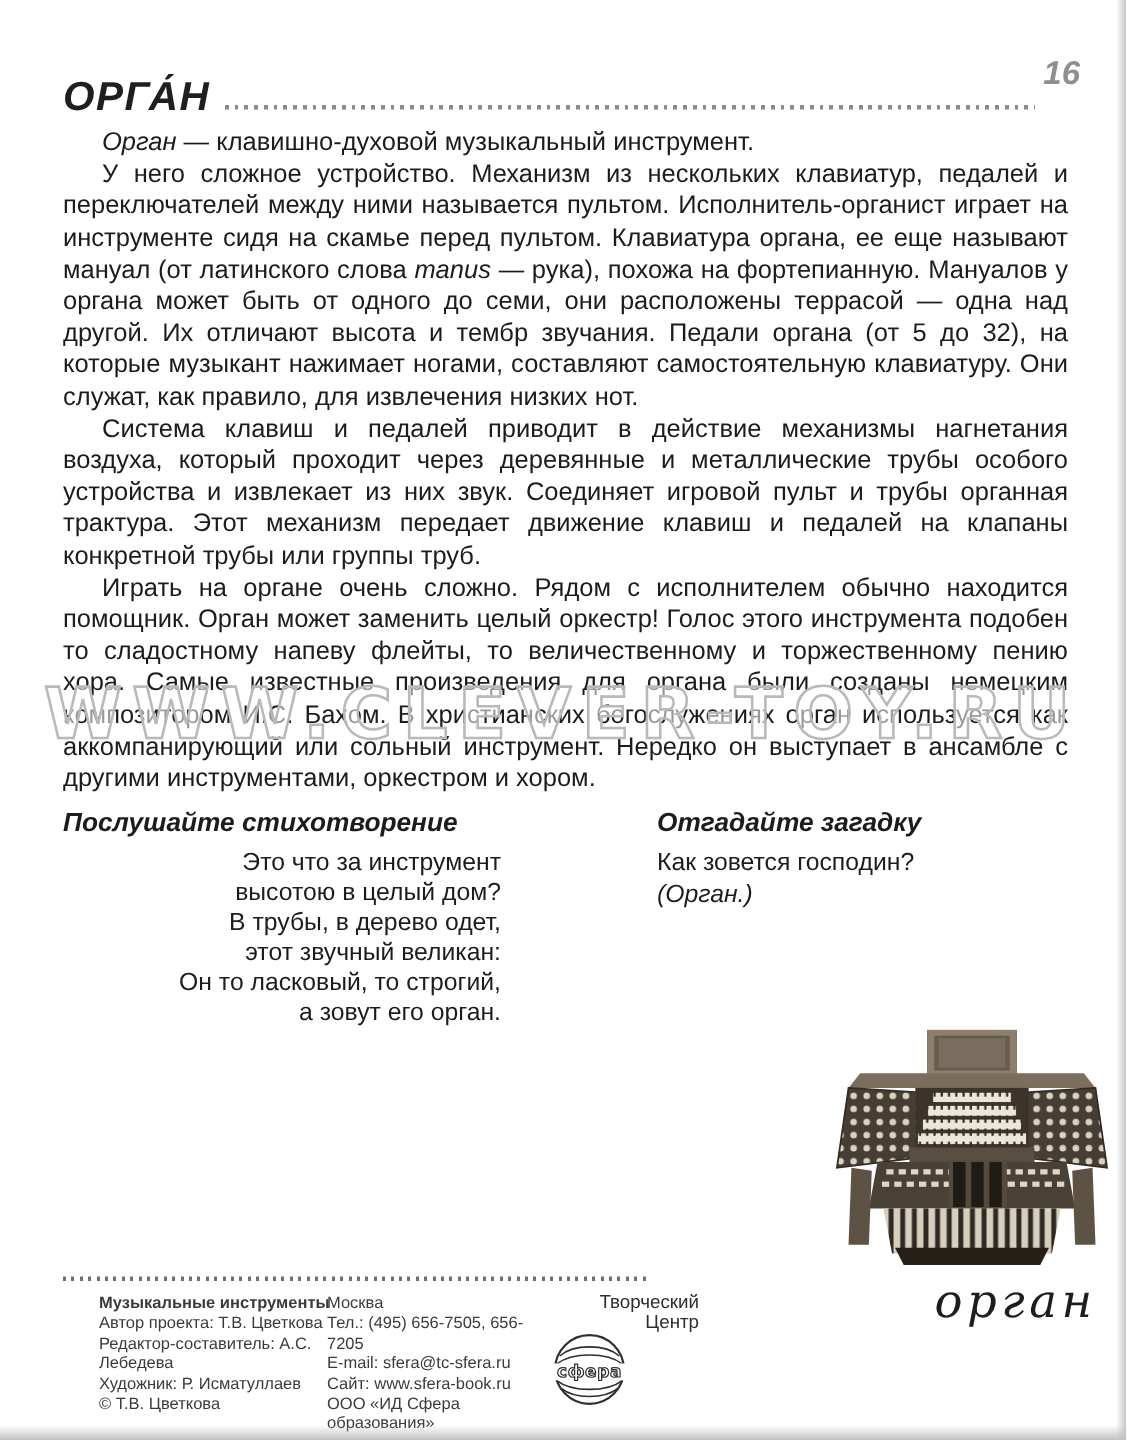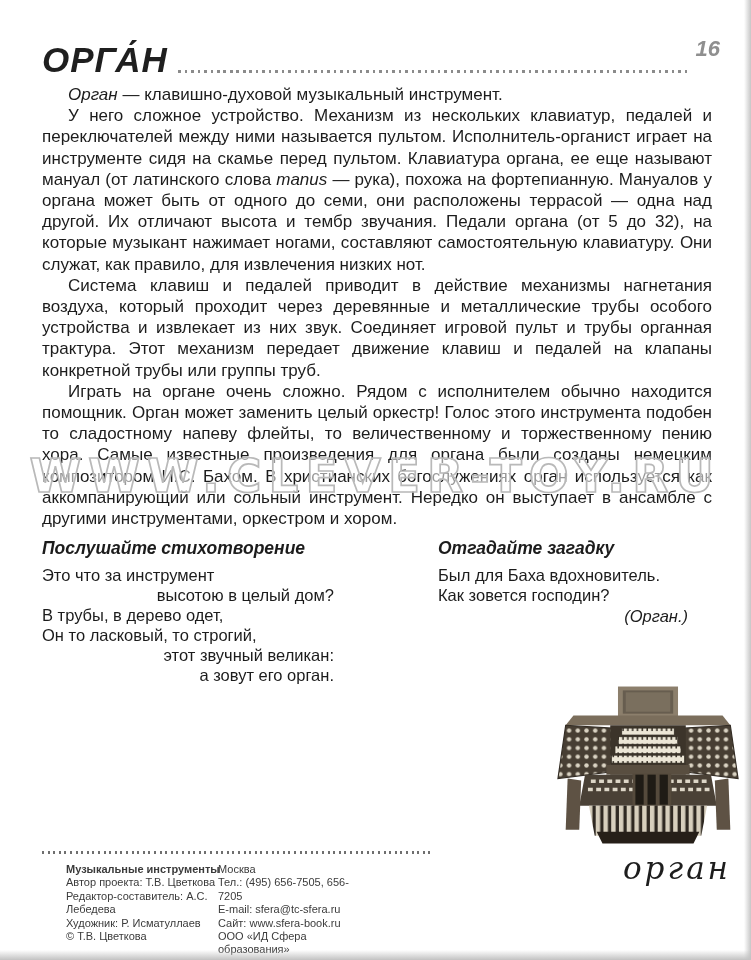--- a/index.html
+++ b/index.html
@@ -1,43 +1,43 @@
 <!DOCTYPE html>
 <html><head>
 <meta charset="utf-8">
 <style>
   html,body{margin:0;padding:0;background:#ffffff;}
   #page{position:relative;width:751px;height:960px;background:#ffffff;overflow:hidden;
         font-family:"Liberation Sans",sans-serif;color:#1c1c1c;}
 
   
   #header{position:absolute;left:42px;top:36px;width:678px;display:flex;align-items:flex-end;}
-  #page-title{font-size:35px;font-weight:bold;font-style:italic;letter-spacing:1px;color:#1f1f1f;white-space:nowrap;}
+  #page-title{font-size:27px;font-weight:bold;font-style:italic;letter-spacing:1px;color:#1f1f1f;white-space:nowrap;}
   .leader{flex:1;height:3.5px;margin:0 6px 7px 10px;
           background:repeating-linear-gradient(90deg,#8b8b8b 0 2.5px,transparent 2.5px 6.5px);}
   #page-number{font-size:22px;font-weight:bold;font-style:italic;color:#8f8f8f;margin-bottom:18px;}
 
   
   #article{position:absolute;left:42px;top:84px;width:670px;font-size:17px;line-height:21.2px;text-align:justify;}
   #article p{margin:0;text-indent:26px;}
   .it{font-style:italic;}
 
   
   #watermark{position:absolute;left:0;top:430px;width:751px;height:88px;pointer-events:none;}
   #watermark text{font-family:"DejaVu Sans",sans-serif;font-weight:bold;font-size:47px;letter-spacing:7px;
                   fill:rgba(255,255,255,0.55);stroke:#b9b9b9;stroke-width:1.7px;}
 
   
   .col-head{font-size:17.5px;font-weight:bold;font-style:italic;margin:0 0 6px 0;}
   #poem{position:absolute;left:42px;top:538px;width:292px;}
-  #poem .line{font-size:16.5px;line-height:20px;}
+  #poem .line{font-size:16.5px;line-height:20px;text-align:right;}
   #poem .r{text-align:right;}
   #riddle{position:absolute;left:438px;top:538px;width:262px;}
   #riddle .line{font-size:16.5px;line-height:20px;}
-  #riddle-answer{font-style:italic;text-align:right;margin-top:2px;padding-right:12px;font-size:16.5px;}
+  #riddle-answer{font-style:italic;margin-top:2px;padding-right:12px;font-size:16.5px;}
 
   
   #questions{position:absolute;left:42px;top:760px;width:440px;}
   #questions .line{font-size:16.5px;line-height:20.5px;}
 
   
   #footer-dots{position:absolute;left:42px;top:851px;width:392px;height:2.6px;
                background:repeating-linear-gradient(90deg,#6f6f6f 0 2px,transparent 2px 5.6px);}
   .foot-col{position:absolute;top:863px;font-size:11px;line-height:13.4px;color:#3b3b3b;}
   #foot-credits{left:42px;width:172px;margin-left:24px;}
@@ -78,28 +78,27 @@
 
   <svg id="watermark" viewBox="0 0 751 88">
     <text x="375" y="62" text-anchor="middle">WWW.CLEVER-TOY.RU</text>
   </svg>
 
   <div id="poem">
     <div class="col-head">Послушайте стихотворение</div>
     <div class="line">Это что за инструмент</div>
     <div class="line r">высотою в целый дом?</div>
     <div class="line">В трубы, в дерево одет,</div>
+    <div class="line r">этот звучный великан:</div>
     <div class="line">Он то ласковый, то строгий,</div>
-    <div class="line r">этот звучный великан:</div>
     <div class="line r">а зовут его орган.</div>
   </div>
 
   <div id="riddle">
     <div class="col-head">Отгадайте загадку</div>
-    <div class="line">Был для Баха вдохновитель.</div>
     <div class="line">Как зовется господин?</div>
     <div id="riddle-answer">(Орган.)</div>
   </div>
 
 
   <div id="footer-dots"></div>
 
   <div id="foot-credits" class="foot-col">
     <div class="foot-bold">Музыкальные инструменты</div>
     <div>Автор проекта: Т.В. Цветкова</div>
@@ -109,20 +108,33 @@
   </div>
 
   <div id="foot-contacts" class="foot-col">
     <div>Москва</div>
     <div>Тел.: (495) 656-7505, 656-7205</div>
     <div>E-mail: sfera@tc-sfera.ru</div>
     <div>Сайт: www.sfera-book.ru</div>
     <div>ООО «ИД Сфера образования»</div>
   </div>
 
+  <div id="publisher">
+    <div class="tc1">Творческий</div>
+    <div class="tc2">Центр</div>
+    <svg width="54" height="54" viewBox="0 0 60 60">
+      <circle cx="30" cy="30" r="25.5" fill="none" stroke="#2e2e2e" stroke-width="1.6"></circle>
+      <path d="M8,20 C18,11 42,11 52,20" fill="none" stroke="#2e2e2e" stroke-width="1.2"></path>
+      <path d="M5.5,26 C17,17 43,17 54.5,26" fill="none" stroke="#2e2e2e" stroke-width="1.2"></path>
+      <path d="M5.5,38 C17,47 43,47 54.5,38" fill="none" stroke="#2e2e2e" stroke-width="1.2"></path>
+      <path d="M9,44 C19,52 41,52 51,44" fill="none" stroke="#2e2e2e" stroke-width="1.2"></path>
+      <rect x="3" y="25.5" width="54" height="12.5" fill="#ffffff"></rect>
+      <text x="30" y="35.5" text-anchor="middle" font-family="DejaVu Sans, sans-serif" font-size="12.5" font-weight="bold" letter-spacing="0.5" fill="#ffffff" stroke="#2e2e2e" stroke-width="0.9">сфера</text>
+    </svg>
+  </div>
 
   <svg id="organ-photo" viewBox="0 0 190 168">
     <defs>
       <pattern id="dots" width="9" height="9" patternUnits="userSpaceOnUse">
         <rect width="9" height="9" fill="#473e33"></rect>
         <circle cx="4.5" cy="4.5" r="2.3" fill="#d9d2c2"></circle>
       </pattern>
       <pattern id="keys" width="5" height="9" patternUnits="userSpaceOnUse">
         <rect width="5" height="9" fill="#ece6d6"></rect>
         <rect x="3.4" width="1.6" height="5" fill="#3a332a"></rect>

